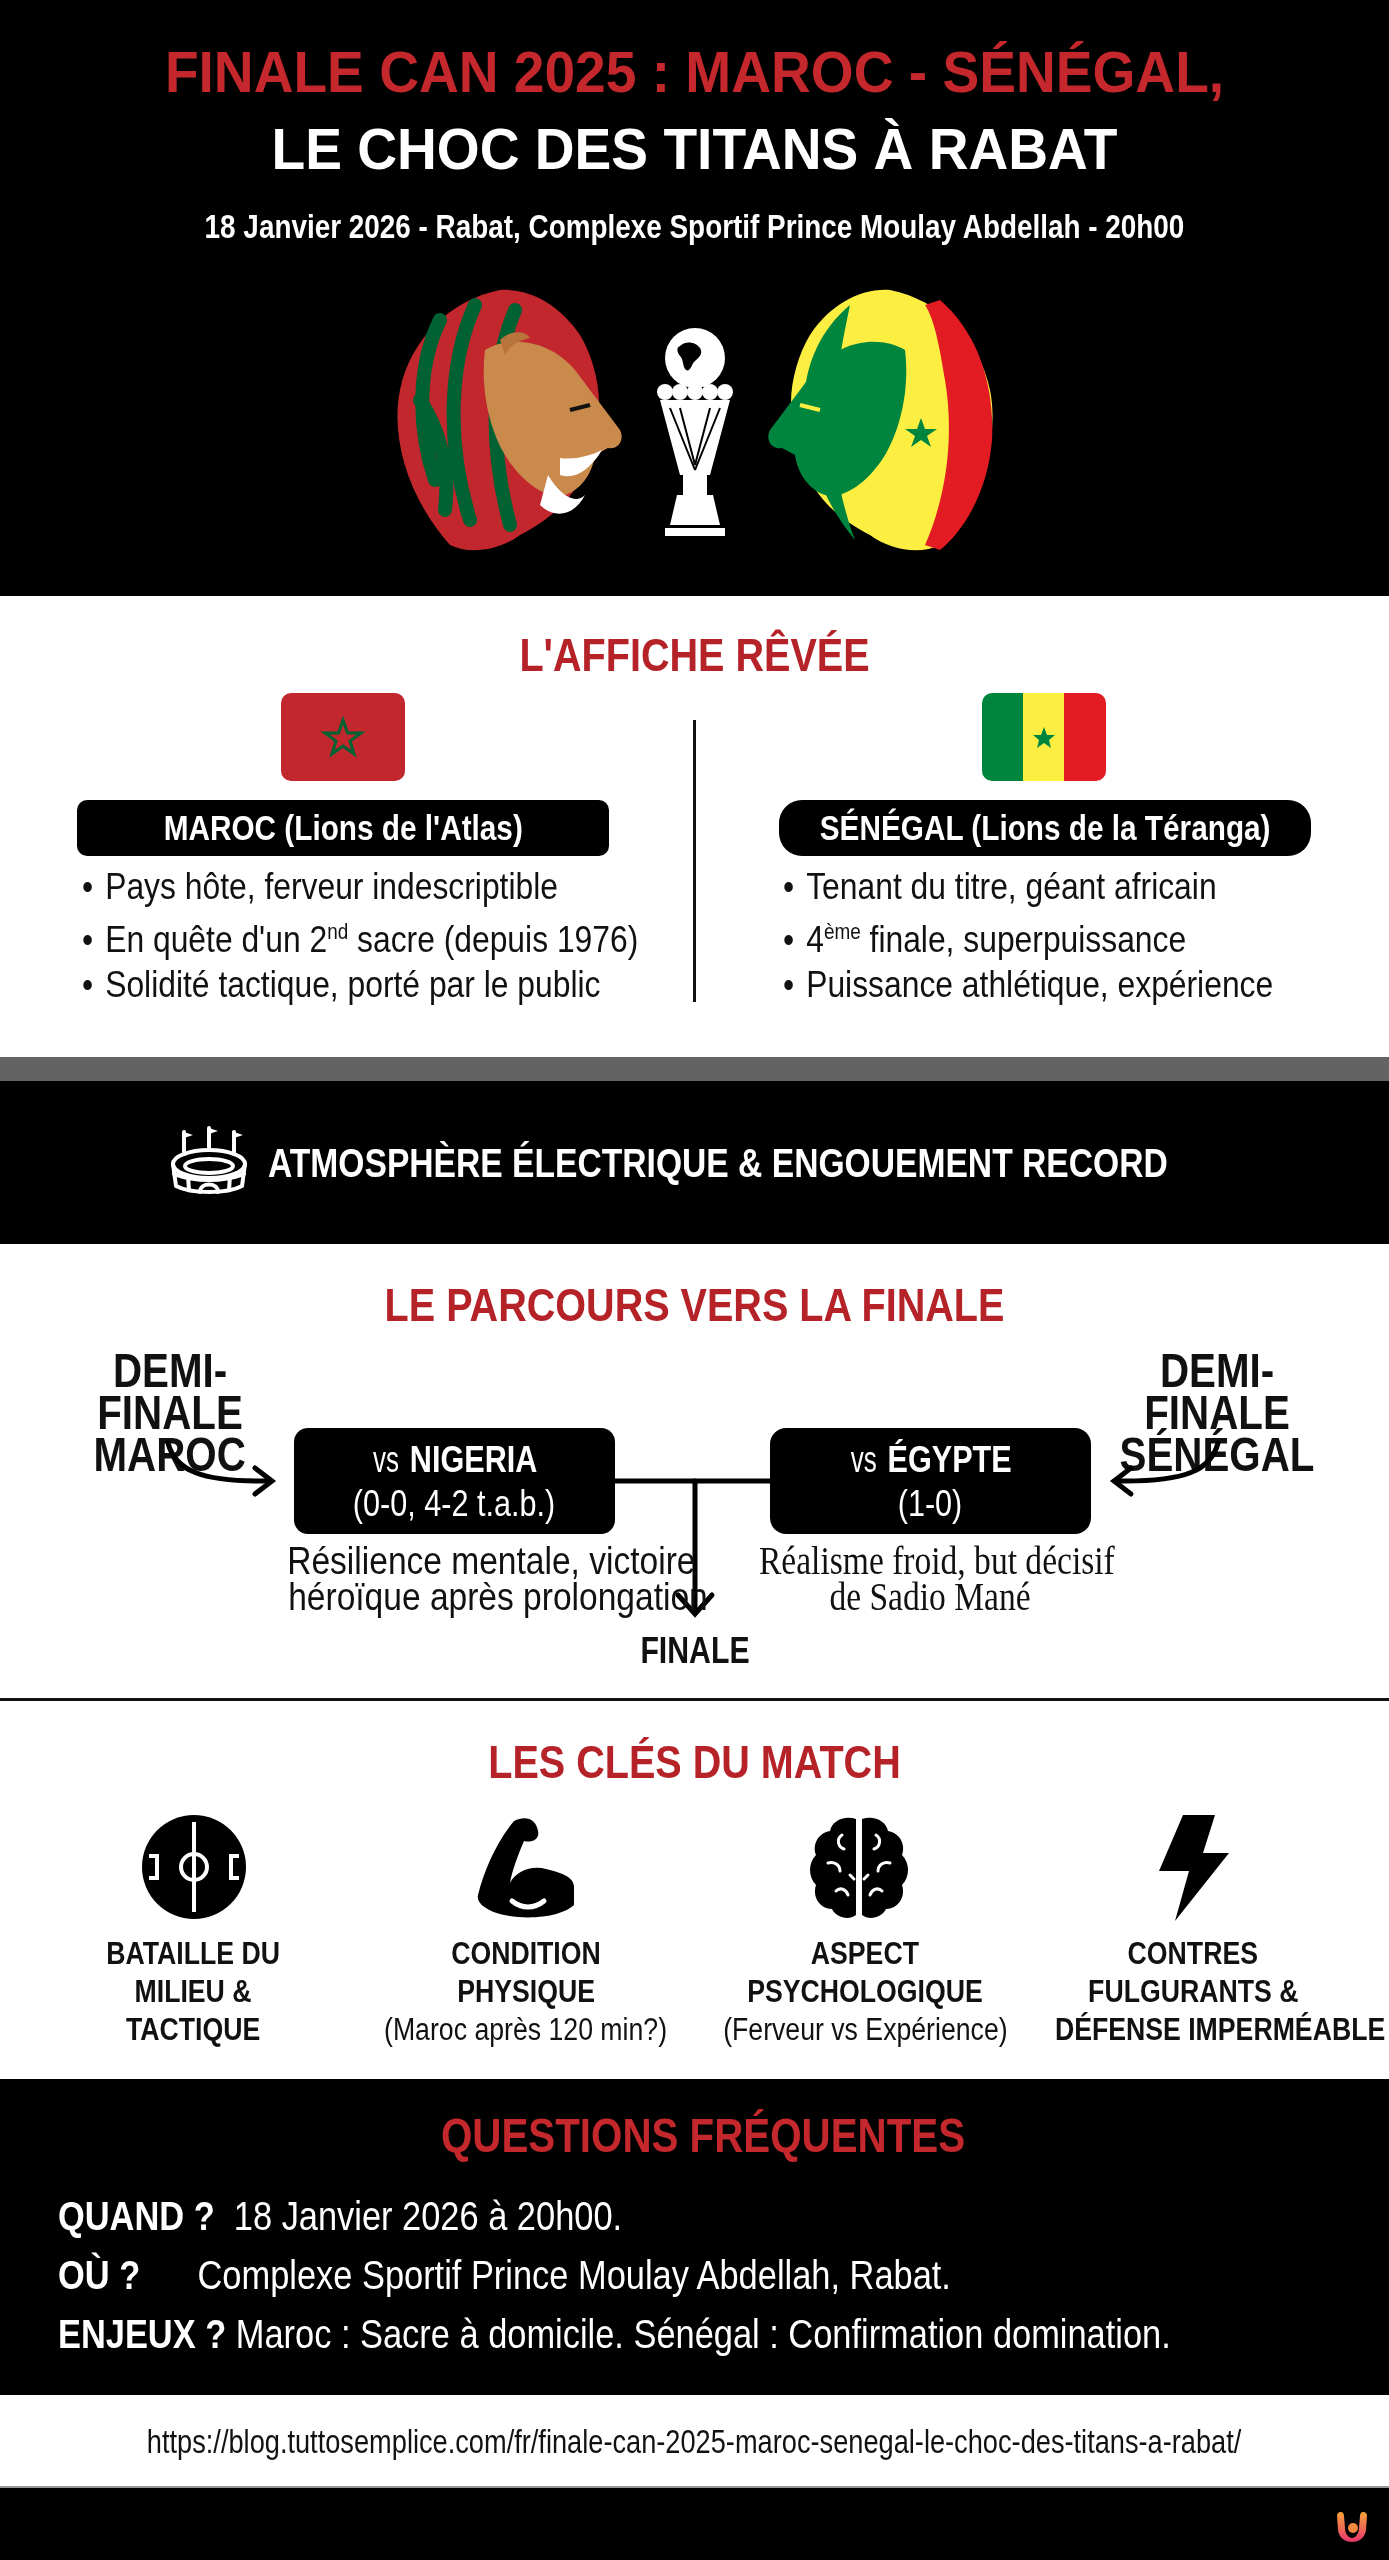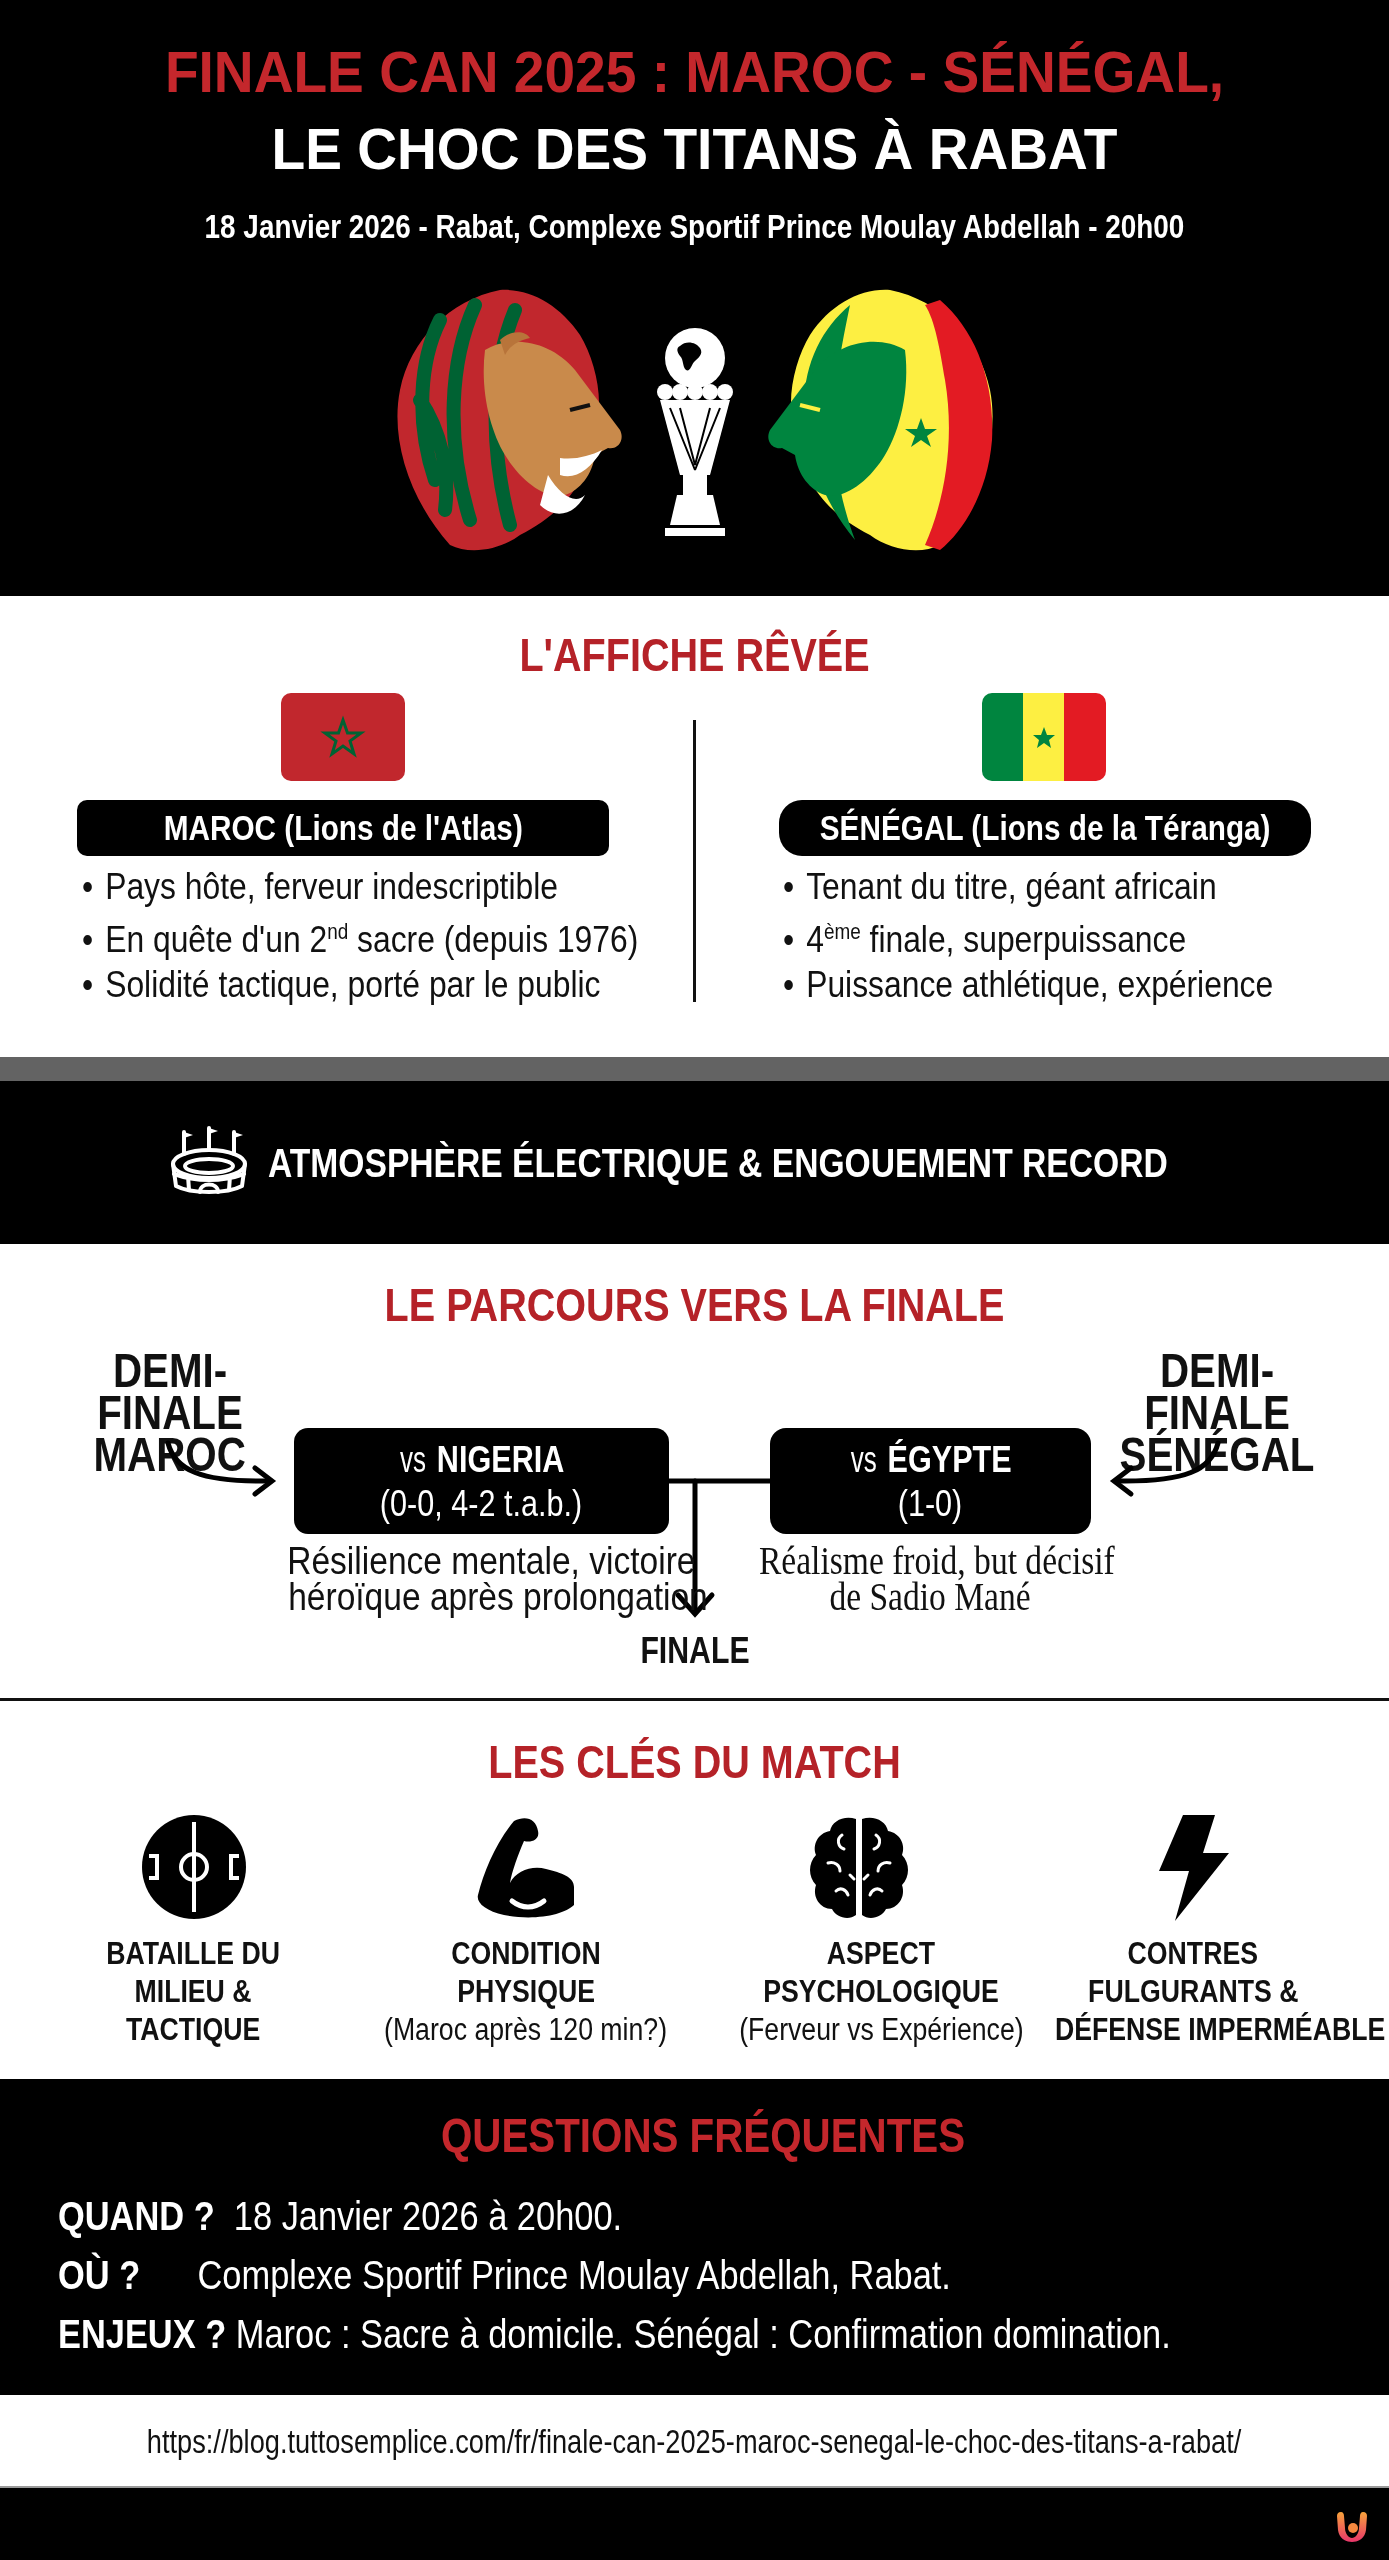--- a/index.html
+++ b/index.html
@@ -182,21 +182,21 @@
     <path d="M168,1443 C175,1470 200,1482 268,1481"></path>
     <path d="M255,1468 L272,1481 L255,1494"></path>
     <path d="M1218,1443 C1211,1470 1186,1482 1118,1481"></path>
     <path d="M1131,1468 L1114,1481 L1131,1494"></path>
     <line x1="610" y1="1481" x2="780" y2="1481"></line>
     <line x1="695" y1="1481" x2="695" y2="1612"></line>
     <path d="M678,1595 L695,1614 L712,1595"></path>
   </g>
 </svg>
 
-<div class="abs match-box" style="left:294px; top:1428px; width:375px;">
+<div class="abs match-box" style="left:294px; top:1428px; width:321px;">
   <div class="l1"><span><span>vs</span> <b>NIGERIA</b></span></div>
   <div class="l2"><span>(0-0, 4-2 t.a.b.)</span></div>
 </div>
 <div class="abs match-box" style="left:770px; top:1428px; width:321px;border-radius:16px;">
   <div class="l1"><span><span>vs</span> <b>ÉGYPTE</b></span></div>
   <div class="l2"><span>(1-0)</span></div>
 </div>
 
 <div class="abs match-note" style="left:254px; top:1543px; width:400px;">
   <span>Résilience mentale, victoire</span><br><span>héroïque après prolongation</span>
@@ -242,21 +242,21 @@
   <polygon points="24,0 56,0 44,38 70,38 16,106 30,56 0,56" fill="#000"></polygon>
 </svg>
 
 <div class="abs key-col" style="left:28px; top:1935px;">
   <div class="key-title"><span>BATAILLE DU</span><br><span>MILIEU &amp;</span><br><span>TACTIQUE</span></div>
 </div>
 <div class="abs key-col" style="left:361px; top:1935px;">
   <div class="key-title"><span>CONDITION</span><br><span>PHYSIQUE</span></div>
   <div class="key-sub"><span>(Maroc après 120 min?)</span></div>
 </div>
-<div class="abs key-col" style="left:716px; top:1935px;">
+<div class="abs key-col" style="left:700px; top:1935px;">
   <div class="key-title"><span>ASPECT</span><br><span>PSYCHOLOGIQUE</span></div>
   <div class="key-sub"><span>(Ferveur vs Expérience)</span></div>
 </div>
 <div class="abs key-col" style="left:1028px; top:1935px;">
   <div class="key-title"><span>CONTRES</span><br><span>FULGURANTS &amp;</span><br><span>DÉFENSE IMPERMÉABLE</span></div>
 </div>
 
 <section id="faq" class="abs"></section>
 <h2 class="abs faq-title"><span>QUESTIONS FRÉQUENTES</span></h2>
 <div class="abs faq-row" style="top:2194px;">

